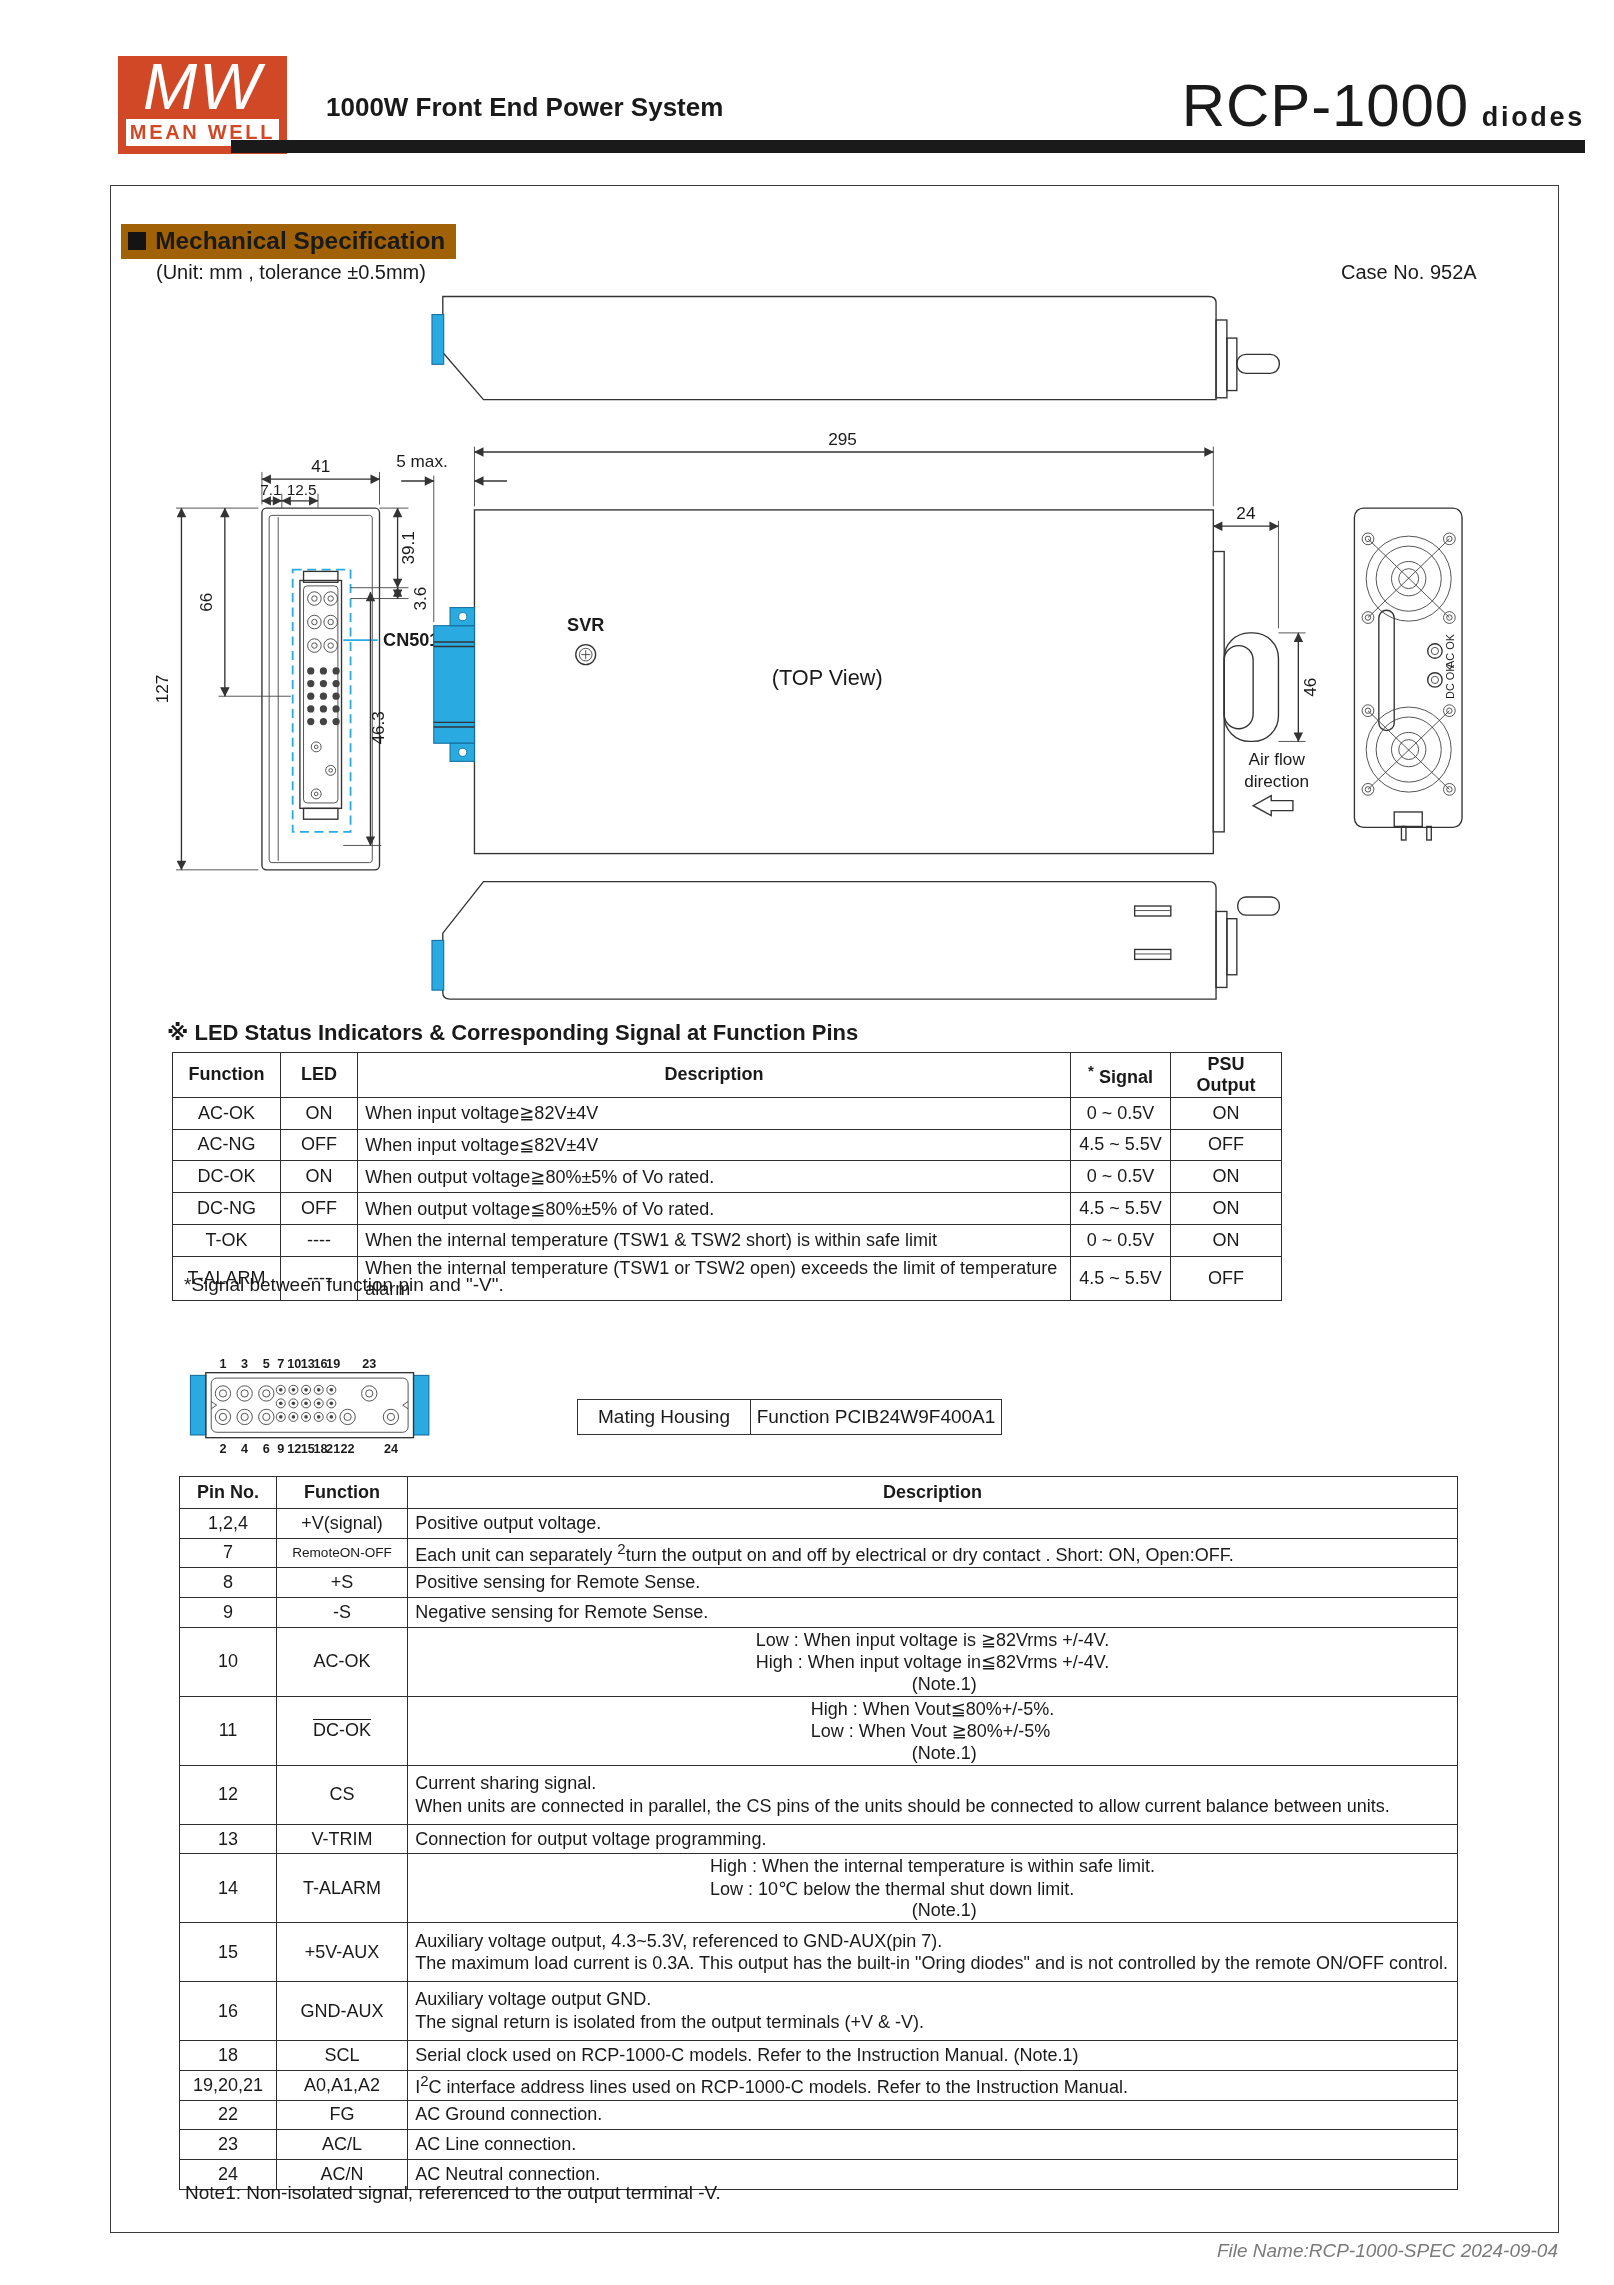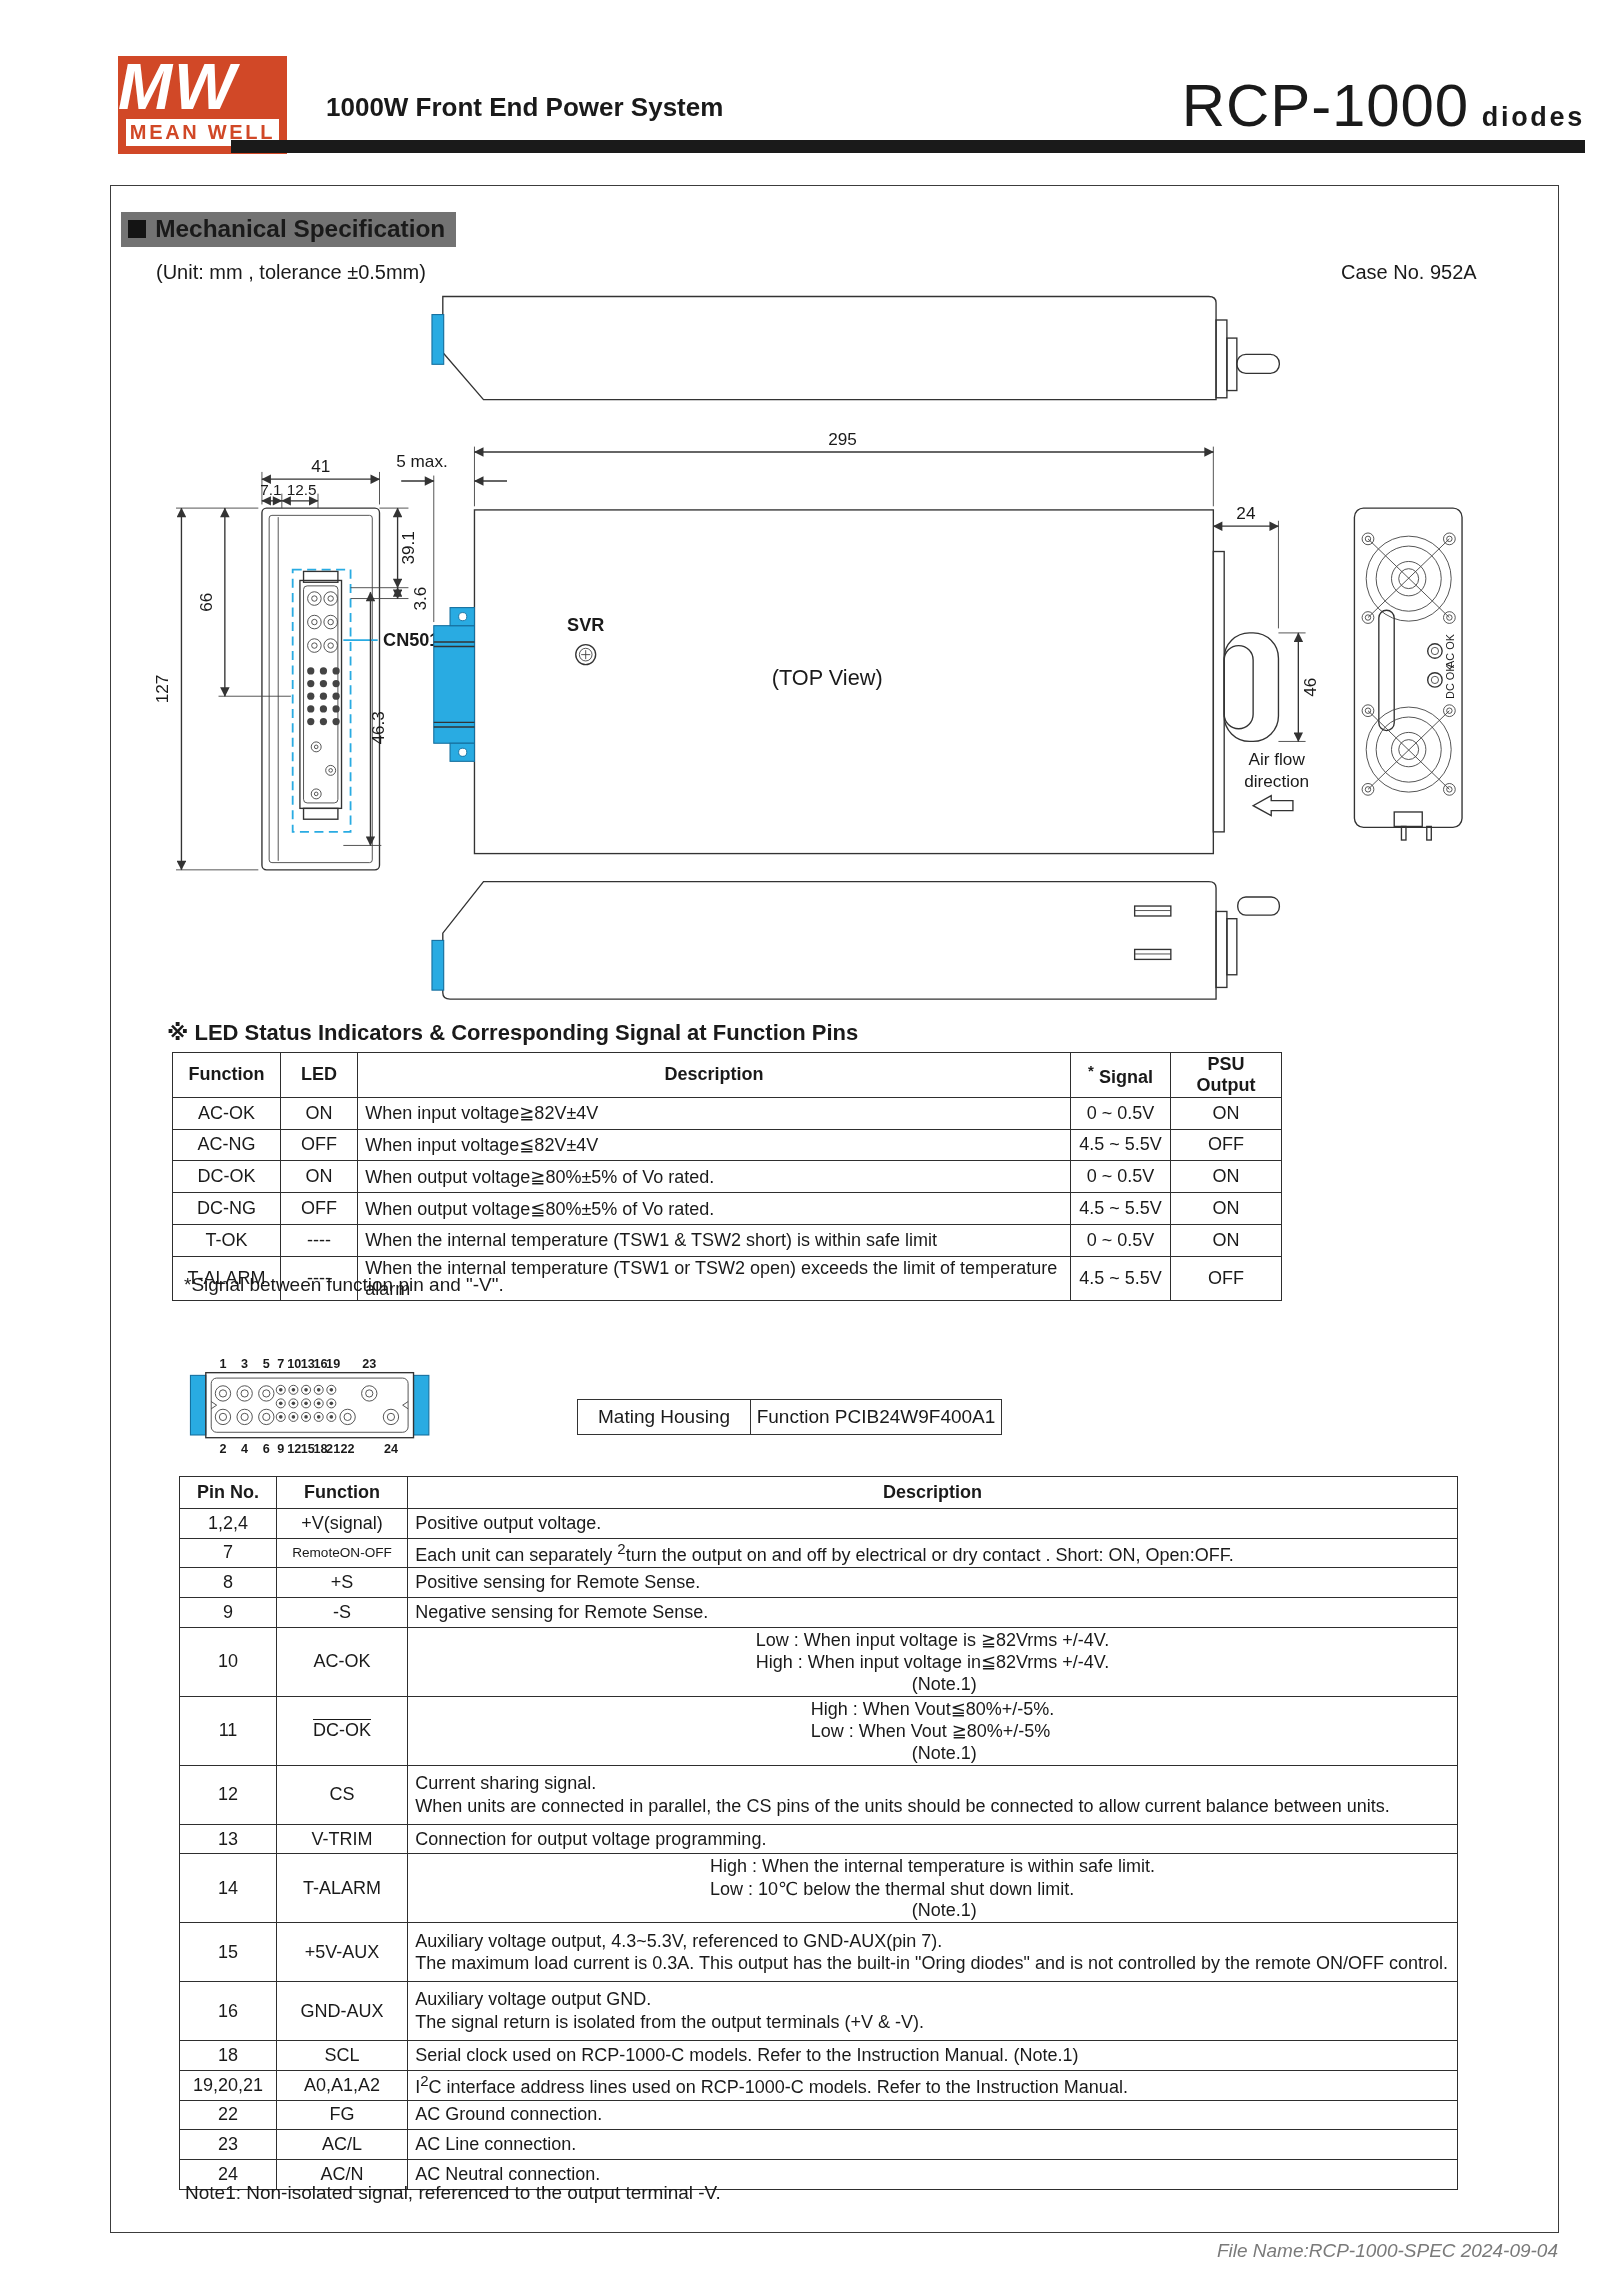--- a/index.html
+++ b/index.html
@@ -2,35 +2,35 @@
 <html style="font-size:14.5px"><head>
 <meta charset="utf-8">
 <style>
   html,body{margin:0;padding:0;background:#fff;}
   #page{position:relative;width:1615px;height:2285px;background:#fff;overflow:hidden;
         font-family:"Liberation Sans","DejaVu Sans",sans-serif;color:#1a1a1a;}
   .abs{position:absolute;}
 
   
   .logo{left:118px;top:56px;width:169px;height:98px;background:#D14827;}
-  .logo-mw{position:absolute;left:0;right:0;top:-7.2px;color:#fff;
-           font-size:65px;font-weight:700;font-style:italic;letter-spacing:1.8px;}
+  .logo-mw{position:absolute;left:0;right:0;top:-7.2px;text-align:center;color:#fff;
+           font-size:65px;font-weight:400;font-style:italic;letter-spacing:1.8px;}
   .logo-band{position:absolute;left:8.1px;right:8.1px;bottom:8.1px;height:27px;background:#fff;
              display:flex;align-items:center;justify-content:center;}
   .logo-band span{color:#D14827;font-weight:800;font-size:20px;letter-spacing:2.7px;}
   .subtitle{left:326px;top:92px;font-size:26px;font-weight:700;}
   .product-wrap{left:959px;top:71px;width:626px;text-align:right;}
   .product{font-size:60px;font-weight:400;letter-spacing:0.9px;}
   .series{font-size:27px;font-weight:800;letter-spacing:2.7px;margin-left:12.7px;}
   .header-bar{left:231px;top:140px;width:1354px;height:12.7px;background:#1a1a1a;}
 
   
   .content-box{left:110px;top:185px;width:1447px;height:2046px;border:1.4px solid #3c3c3c;}
 
-  .mech-head{left:121px;top:212px;background:#737373;padding:2.7px 11px 4.5px 7.2px;
+  .mech-head{left:121px;top:224px;background:#a16207;padding:2.7px 11px 4.5px 7.2px;
              display:flex;align-items:center;gap:9px;}
   .mech-sq{width:18px;height:18px;background:#141414;}
   .mech-title{font-size:24.4px;font-weight:700;}
   .unit-note{left:156px;top:261px;font-size:20px;}
   .case-no{left:1341px;top:261px;font-size:20px;}
 
   .sec-head{font-size:22px;font-weight:700;}
   .blue{color:#29ABE2;}
 
   

